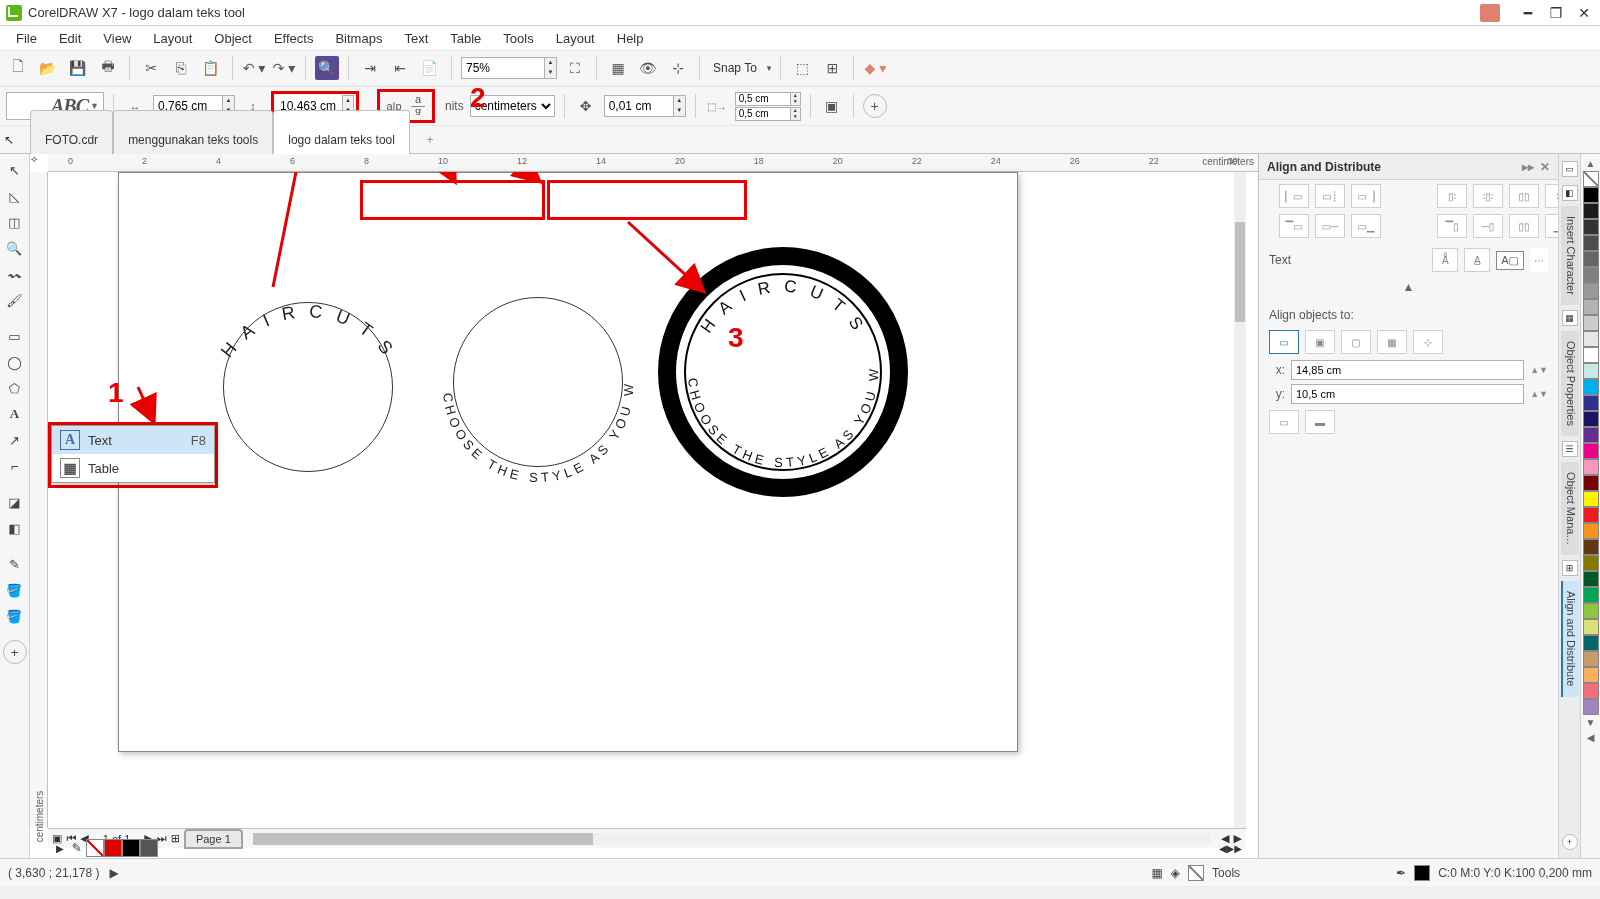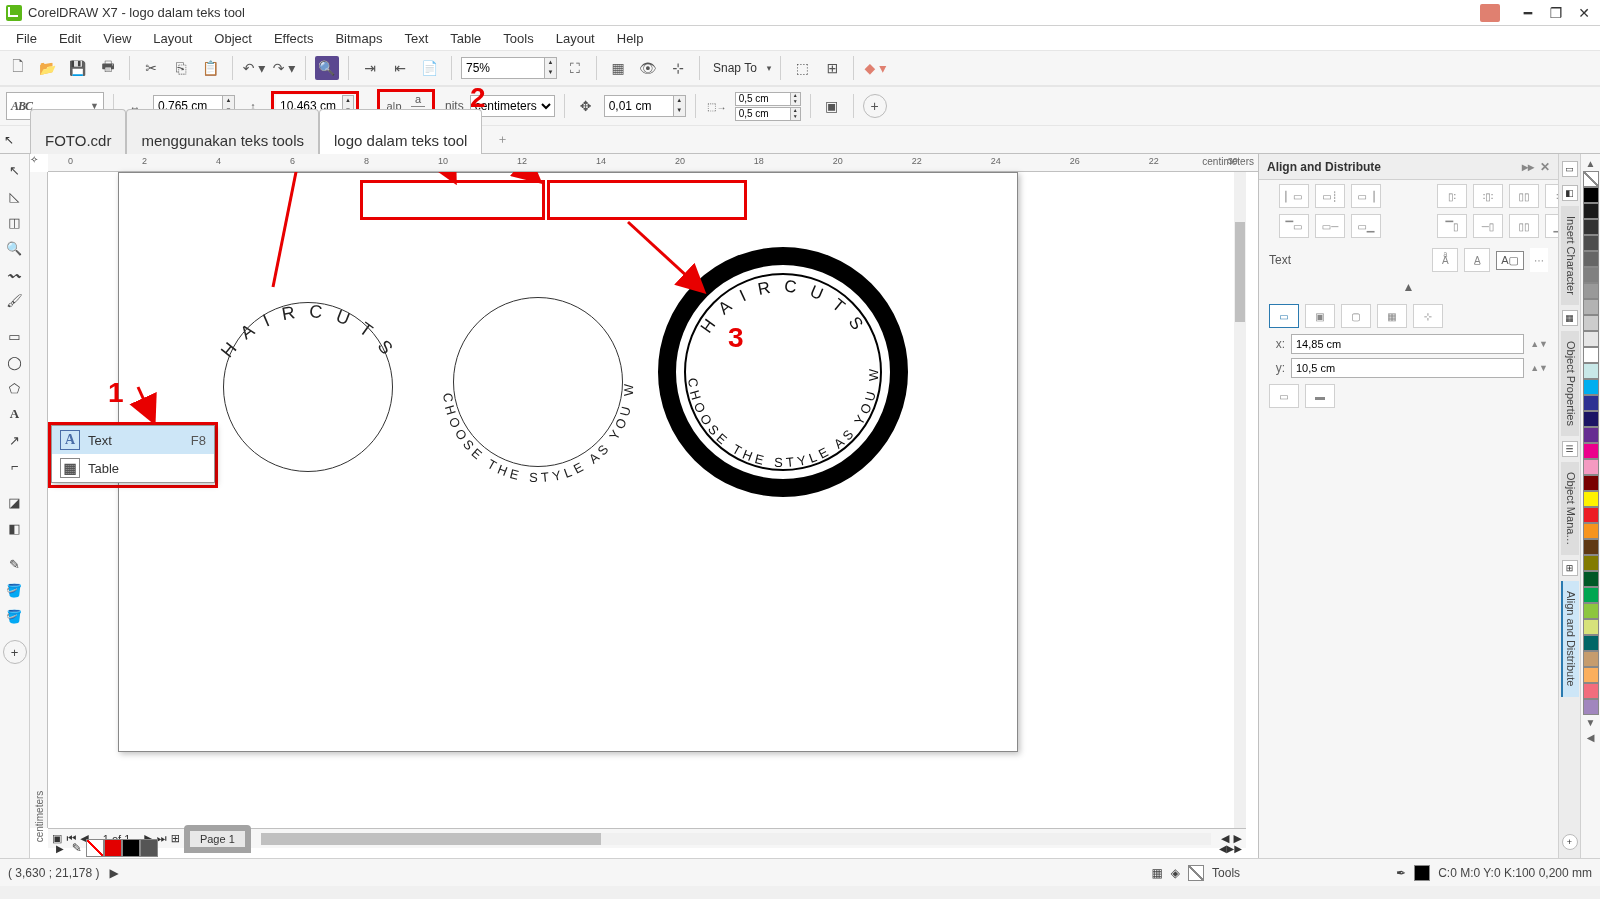--- a/index.html
+++ b/index.html
@@ -25,21 +25,21 @@
 .toolbar input[type=text] { height: 22px; border: 1px solid #b0b0b0; padding: 0 4px; font-size: 12px; background: #fff; }
 .toolbar select { height: 22px; border: 1px solid #b0b0b0; font-size: 12px; background: #fff; }
 .spin { display: inline-flex; align-items: center; }
 .spin input { width: 70px; }
 .spin .arrows { display: flex; flex-direction: column; width: 12px; height: 22px; border: 1px solid #b0b0b0; border-left: none; }
 .spin .arrows div { flex: 1; font-size: 6px; text-align: center; line-height: 8px; background: #f0f0f0; }
 .wide { width: 84px !important; }
 
 
 .doctabs { display: flex; align-items: center; height: 28px; background: #f6f6f6; border-bottom: 1px solid #c0c0c0; padding-left: 30px; gap: 0; }
-.doctabs .tab { padding: 22px 14px; font-size: 15px; background: #f0f0f0; border: 1px solid #c0c0c0; border-bottom: none; border-radius: 4px 4px 0 0; }
+.doctabs .tab { padding: 22px 14px; font-size: 12px; background: #f0f0f0; border: 1px solid #c0c0c0; border-bottom: none; border-radius: 4px 4px 0 0; }
 .doctabs .tab.active { background: #fff; font-weight: 500; }
 .doctabs .plus { margin-left: 6px; padding: 4px 8px; color: #888; }
 
 
 .main { display: flex; height: 704px; }
 .toolbox { width: 30px; background: #f6f6f6; border-right: 1px solid #d0d0d0; display: flex; flex-direction: column; align-items: center; padding-top: 4px; gap: 2px; }
 .toolbox .tbtn { width: 24px; height: 24px; display: flex; align-items: center; justify-content: center; font-size: 13px; color: #444; border-radius: 2px; }
 .toolbox .gap { margin-top: 10px; }
 
 .canvas-wrap { flex: 1; position: relative; background: #fff; overflow: hidden; }
@@ -68,21 +68,21 @@
 
 .circ { position: absolute; border: 1.3px solid #333; border-radius: 50%; }
 .thickring { position: absolute; border-radius: 50%; border: 18px solid #000; }
 .thickring::after { content: ""; position: absolute; inset: 8px; border-radius: 50%; border: 2px solid #000; }
 .trail { position: absolute; width: 100%; height: 100%; }
 .trail svg { width: 100%; height: 100%; }
 .trail text { font-family: Arial; letter-spacing: 4px; }
 
 
 .pagenav { position: absolute; bottom: 10px; left: 18px; right: 12px; height: 20px; display: flex; align-items: center; background: #f6f6f6; border-top: 1px solid #c0c0c0; font-size: 11px; padding: 0 4px; gap: 4px; }
-.pagenav .pt { padding: 2px 10px; background: #e8e8e8; border: 6px solid #a3a3a3; border-radius: 4px 4px 0 0; }
+.pagenav .pt { padding: 2px 10px; background: #e8e8e8; border: 2px solid #a3a3a3; border-radius: 4px 4px 0 0; }
 .pagenav .hscroll { flex: 1; margin: 0 6px; height: 12px; background: #f0f0f0; position: relative; }
 .pagenav .hscroll .th { position: absolute; left: 0; width: 340px; height: 100%; background: #c0c0c0; }
 
 
 .colorrow { position: absolute; bottom: 0; left: 18px; right: 12px; height: 20px; display: flex; align-items: center; gap: 0; padding: 0 4px; }
 .colorrow .sw { width: 18px; height: 18px; border: 1px solid #888; }
 
 
 .docker { width: 300px; background: #f6f6f6; border-left: 1px solid #c0c0c0; display: flex; flex-direction: column; }
 .docker .head { display: flex; align-items: center; height: 26px; padding: 0 8px; font-size: 12px; font-weight: 600; border-bottom: 1px solid #d0d0d0; background: #eee; }
@@ -119,21 +119,21 @@
 
 .hlbox { border: 3px solid #e80000 !important; }
 
 
 .dspin { display:flex; flex-direction:column; gap:1px; }
 .dspin .r { display:flex; }
 .dspin .r input { width:56px; height:14px; border:1px solid #b0b0b0; padding:0 3px; font-size:10px; }
 .dspin .r .a { display:flex;flex-direction:column;width:10px;height:14px;border:1px solid #b0b0b0;border-left:none;}
 .dspin .r .a div{flex:1;font-size:5px;text-align:center;line-height:5px;background:#f0f0f0;}
 .fontbox { display:flex; align-items:center; border:1px solid #b0b0b0; background:#fff; height:28px; width:98px; padding:0 4px;}
-.fontbox .sampleword { font-style:italic; font-family:Georgia,serif; font-weight:bold; color:#555; font-size:12px; letter-spacing:-1px;}
+.fontbox .sampleword { font-style:italic; font-family:Georgia,serif; font-weight:bold; color:#555; font-size:20px; letter-spacing:-1px;margin-left:40px;}
 .fontbox .dd { margin-left:auto; font-size:9px; color:#666; }
 </style>
 </head>
 <body>
 
 <div class="titlebar">
   <span class="logo"></span>
   <span class="title">CorelDRAW X7 - logo dalam teks tool</span>
   <div class="winbtns">
     <span class="user"></span>
@@ -448,20 +448,21 @@
     </div>
     <div class="txtrow">
       <span>Text</span>
       <span style="flex:1"></span>
       <span class="gbtn" style="width:26px;">Aͣ</span>
       <span class="gbtn" style="width:26px;">A̲</span>
       <span class="boxsel"><span>A</span>▢</span>
       <span class="gbtn" style="width:18px;border:none;">⋯</span>
     </div>
     <div class="uparrow">▲</div>
+    <div class="label">Align objects to:</div>
     <div class="grid" style="grid-template-columns:repeat(5,30px);">
       <span class="gbtn" style="border-color:#2a7ab0;color:#2a7ab0;">▭</span>
       <span class="gbtn">▣</span>
       <span class="gbtn">▢</span>
       <span class="gbtn">▦</span>
       <span class="gbtn">⊹</span>
     </div>
     <div class="xyrow">
         <span class="lab">x:</span>
         <input type="text" value="14,85 cm" style="">

